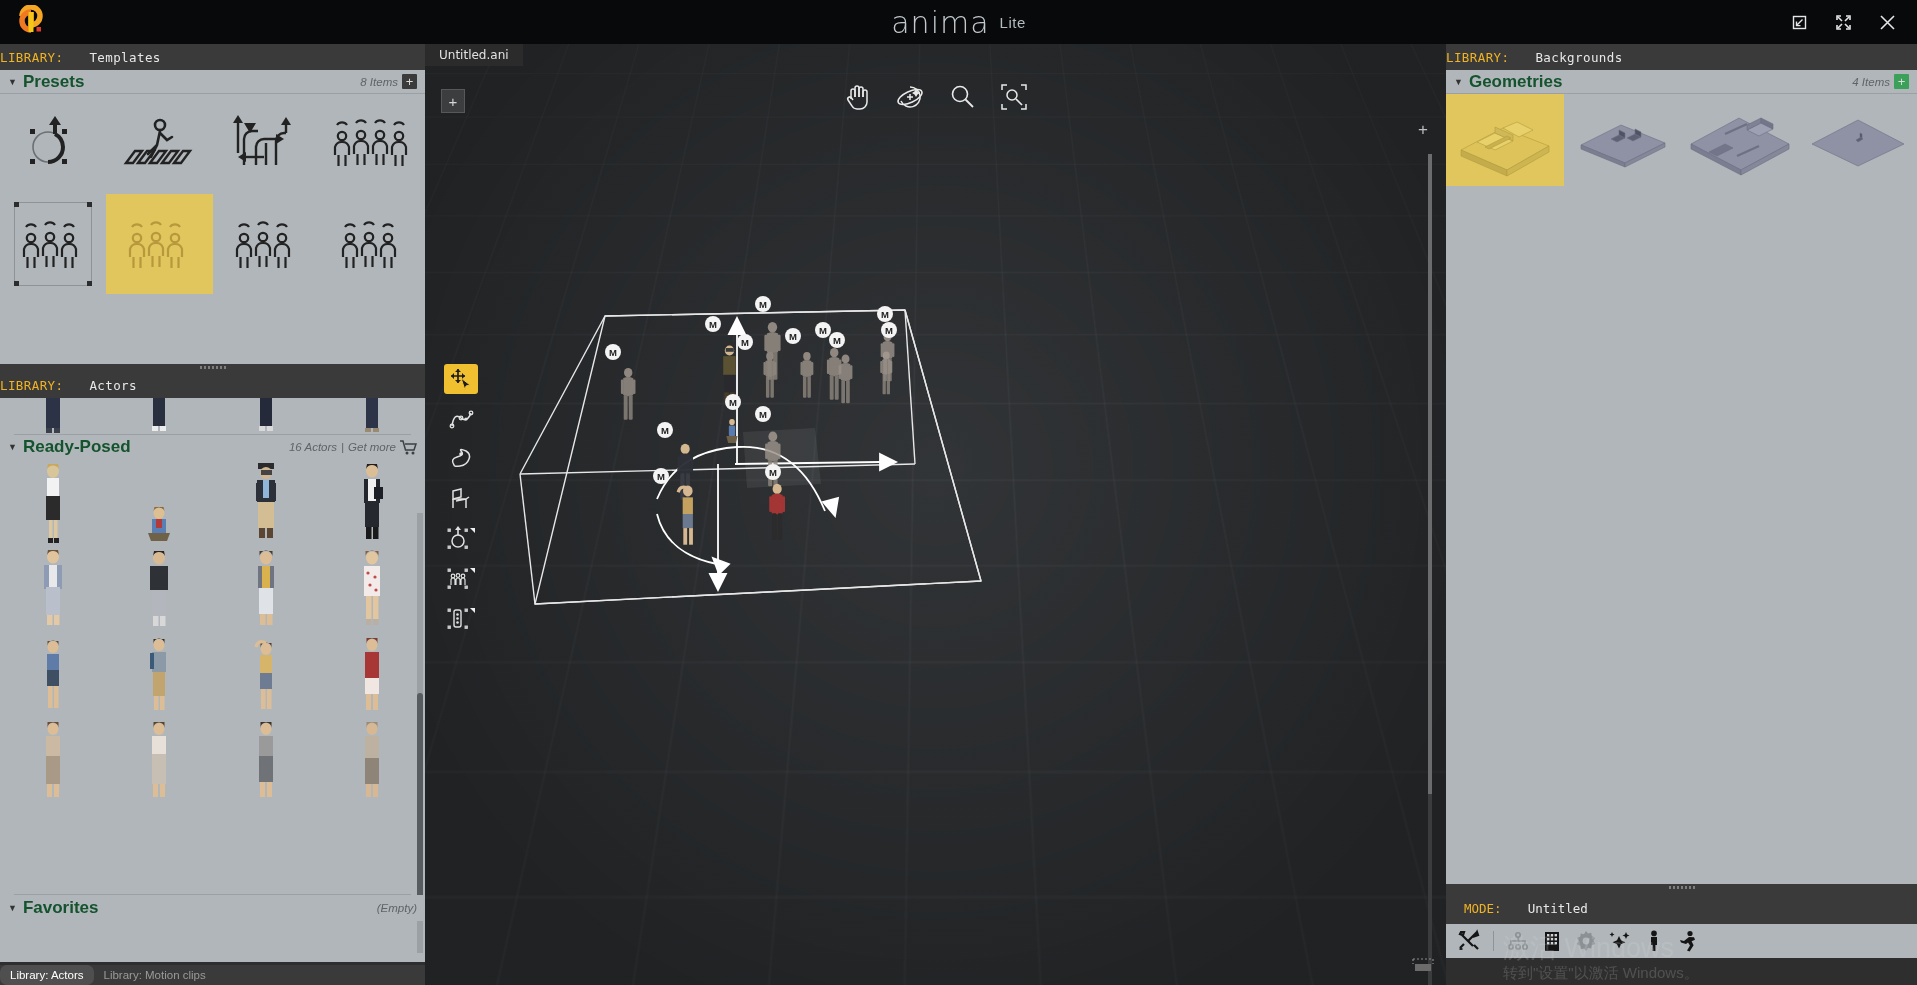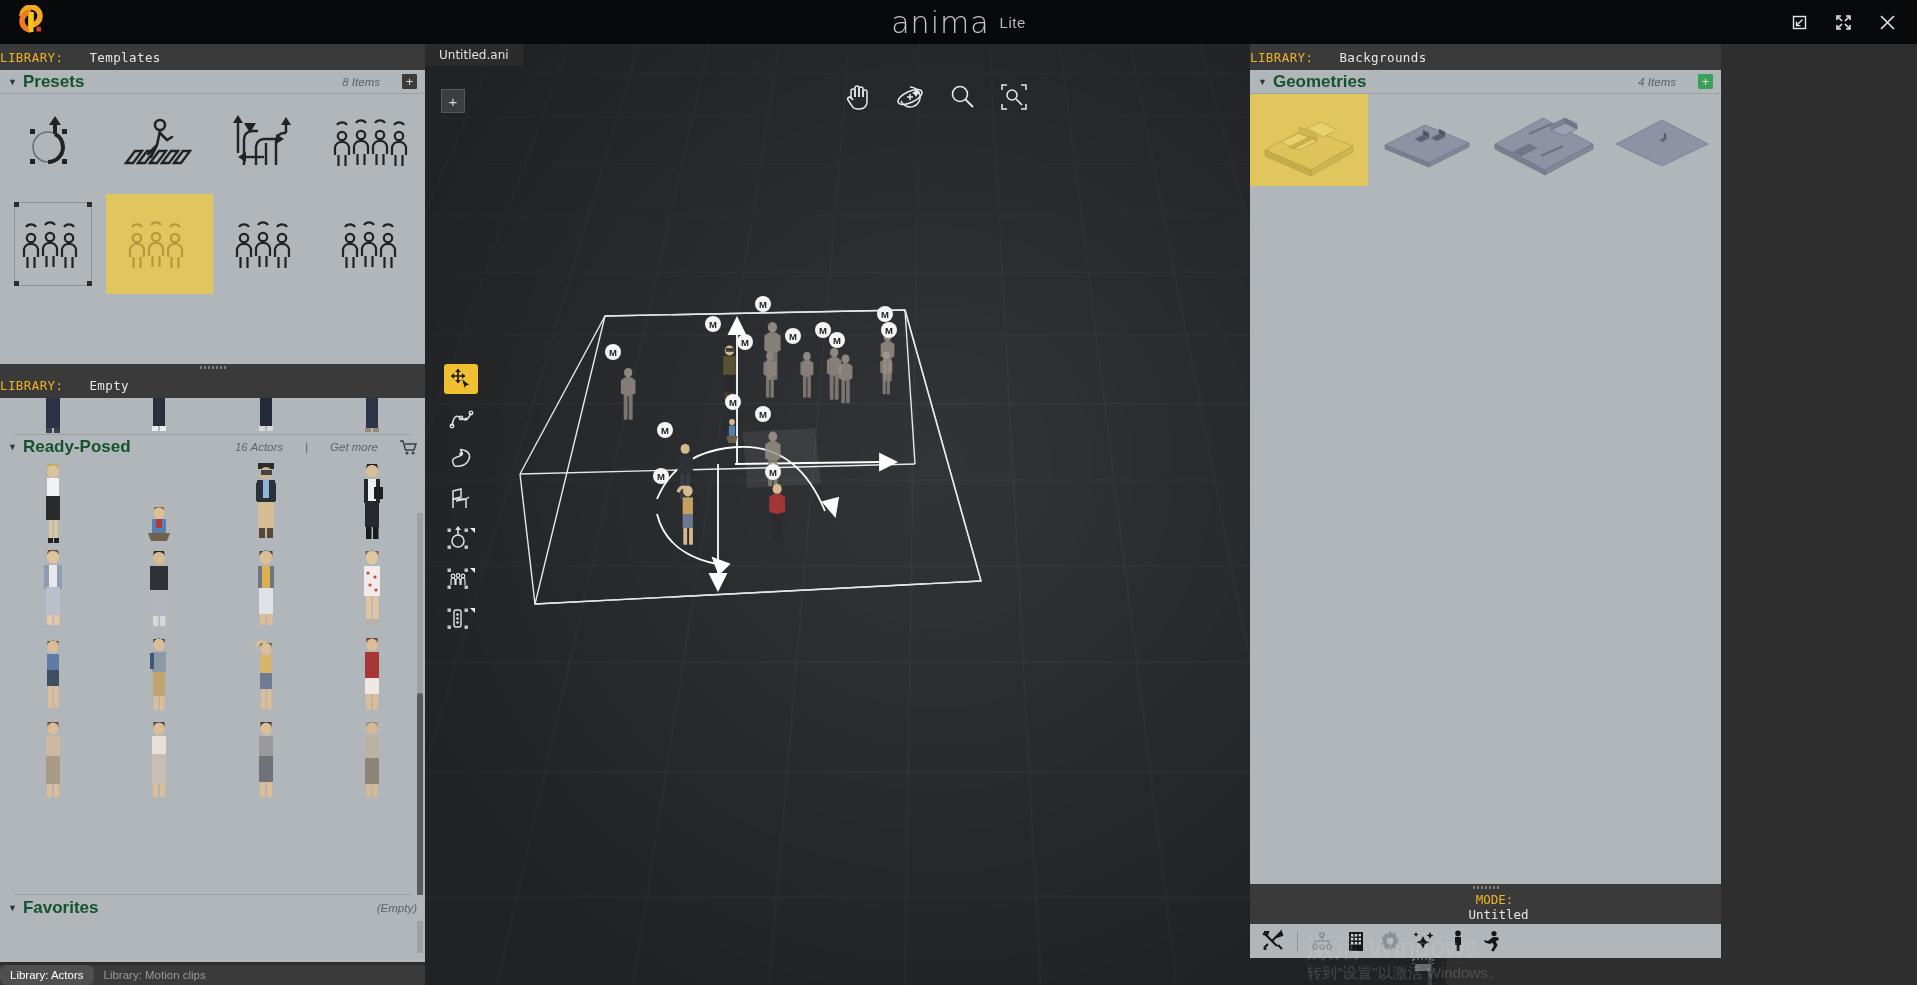--- a/index.html
+++ b/index.html
@@ -2,21 +2,21 @@
 <html><head>
 <meta charset="utf-8">
 <style>
   * { box-sizing: border-box; margin: 0; padding: 0; }
   html, body {
     width: 1917px; height: 985px;
     background: #2e2e2e;
     font-family: "Liberation Sans", sans-serif;
     overflow: hidden;
   }
-  #app { position: relative; width: 1721px; height: 985px; background: #2e2e2e; }
+  #app { position: relative; width: 1917px; height: 985px; background: #2e2e2e; }
 
   
   .titlebar {
     position: absolute; left: 0; top: 0; width: 1917px; height: 44px;
     background: #07090b; z-index: 60;
   }
   .logo-a {
     position: absolute; left: 14px; top: 5px; width: 34px; height: 34px;
   }
   .app-title {
@@ -43,21 +43,21 @@
   .lib-header .val { color: #e8e8e8; margin-left: 26px; }
 
   .sec-header {
     height: 24px; display: flex; align-items: center; background: #b0b6ba;
     border-bottom: 1px solid #9aa0a4; padding: 0 8px; color: #232323; font-size: 13px;
   }
   .sec-header .tri { font-size: 9px; margin-right: 6px; color: #333; }
   .sec-header .title { font-size: 17px; color: #14532d; font-weight: bold; }
   .sec-header .meta {
     margin-left: auto; font-size: 11.5px; font-style: italic; color: #5e6468;
-    display: flex; align-items: center; gap: 22px;
+    display: flex; align-items: center; gap: 4px;
   }
   .plusbtn {
     width: 15px; height: 15px; background: #3b3b3b; color: #dcdcdc;
     display: inline-flex; align-items: center; justify-content: center;
     font-size: 13px; line-height: 1; font-style: normal; border-radius: 1px;
   }
 
   
   #left {
     position: absolute; left: 0; top: 44px; width: 425px; height: 897px;
@@ -182,21 +182,21 @@
   .gcell { height: 92px; display: flex; align-items: center; justify-content: center; position: relative; }
   .gcell.sel { background: #e0c65c; }
   #right-divider { height: 8px; background: #3a3a3a; position: relative; }
   #right-divider .grip {
     position: absolute; left: 50%; top: 2px; transform: translateX(-50%);
     width: 26px; height: 3px;
     background: repeating-linear-gradient(to right, #7e7e7e 0 2px, transparent 2px 4px);
   }
   #mode-bar {
     height: 32px; background: #3a3a3a; display: flex; align-items: center;
-    font-family: "DejaVu Sans Mono", monospace; font-size: 12.5px; position: relative; flex-direction: column;
+    font-family: "DejaVu Sans Mono", monospace; font-size: 12.5px; position: relative;
   }
   #mode-bar .lbl { color: #f0b323; margin-left: 18px; }
   #mode-bar .val { color: #e8e8e8; margin-left: 26px; }
   #bottom-toolbar {
     height: 34px; background: #b0b6ba; display: flex; align-items: center; gap: 4px; padding-left: 8px;
     position: relative;
   }
   .btool { width: 30px; height: 28px; display: flex; align-items: center; justify-content: center; }
   .bsep { width: 1px; height: 20px; background: #8d9397; margin: 0 5px; }
 
@@ -390,21 +390,21 @@
       </div>
       <div class="presets-empty"></div>
     </div>
 
     <div id="left-divider">
       <div class="grip"></div>
     </div>
 
     <div class="lib-header">
       <span class="lbl">LIBRARY:</span>
-      <span class="val">Empty</span>
+      <span class="val">Actors</span>
     </div>
 
     <div id="actors-area" style="height:564px; overflow:hidden; position:relative;">
 
       <div class="actor-strip" style="height:36px; overflow:hidden;">
         <div class="acell" style="height:36px;">
           <svg width="34" height="36" viewBox="0 0 34 36">
               <rect x="10" y="0" width="14" height="30" fill="#2c3346"></rect>
               <rect x="10" y="30" width="6" height="5" fill="#3a3f4a"></rect>
               <rect x="18" y="30" width="6" height="5" fill="#3a3f4a"></rect>

